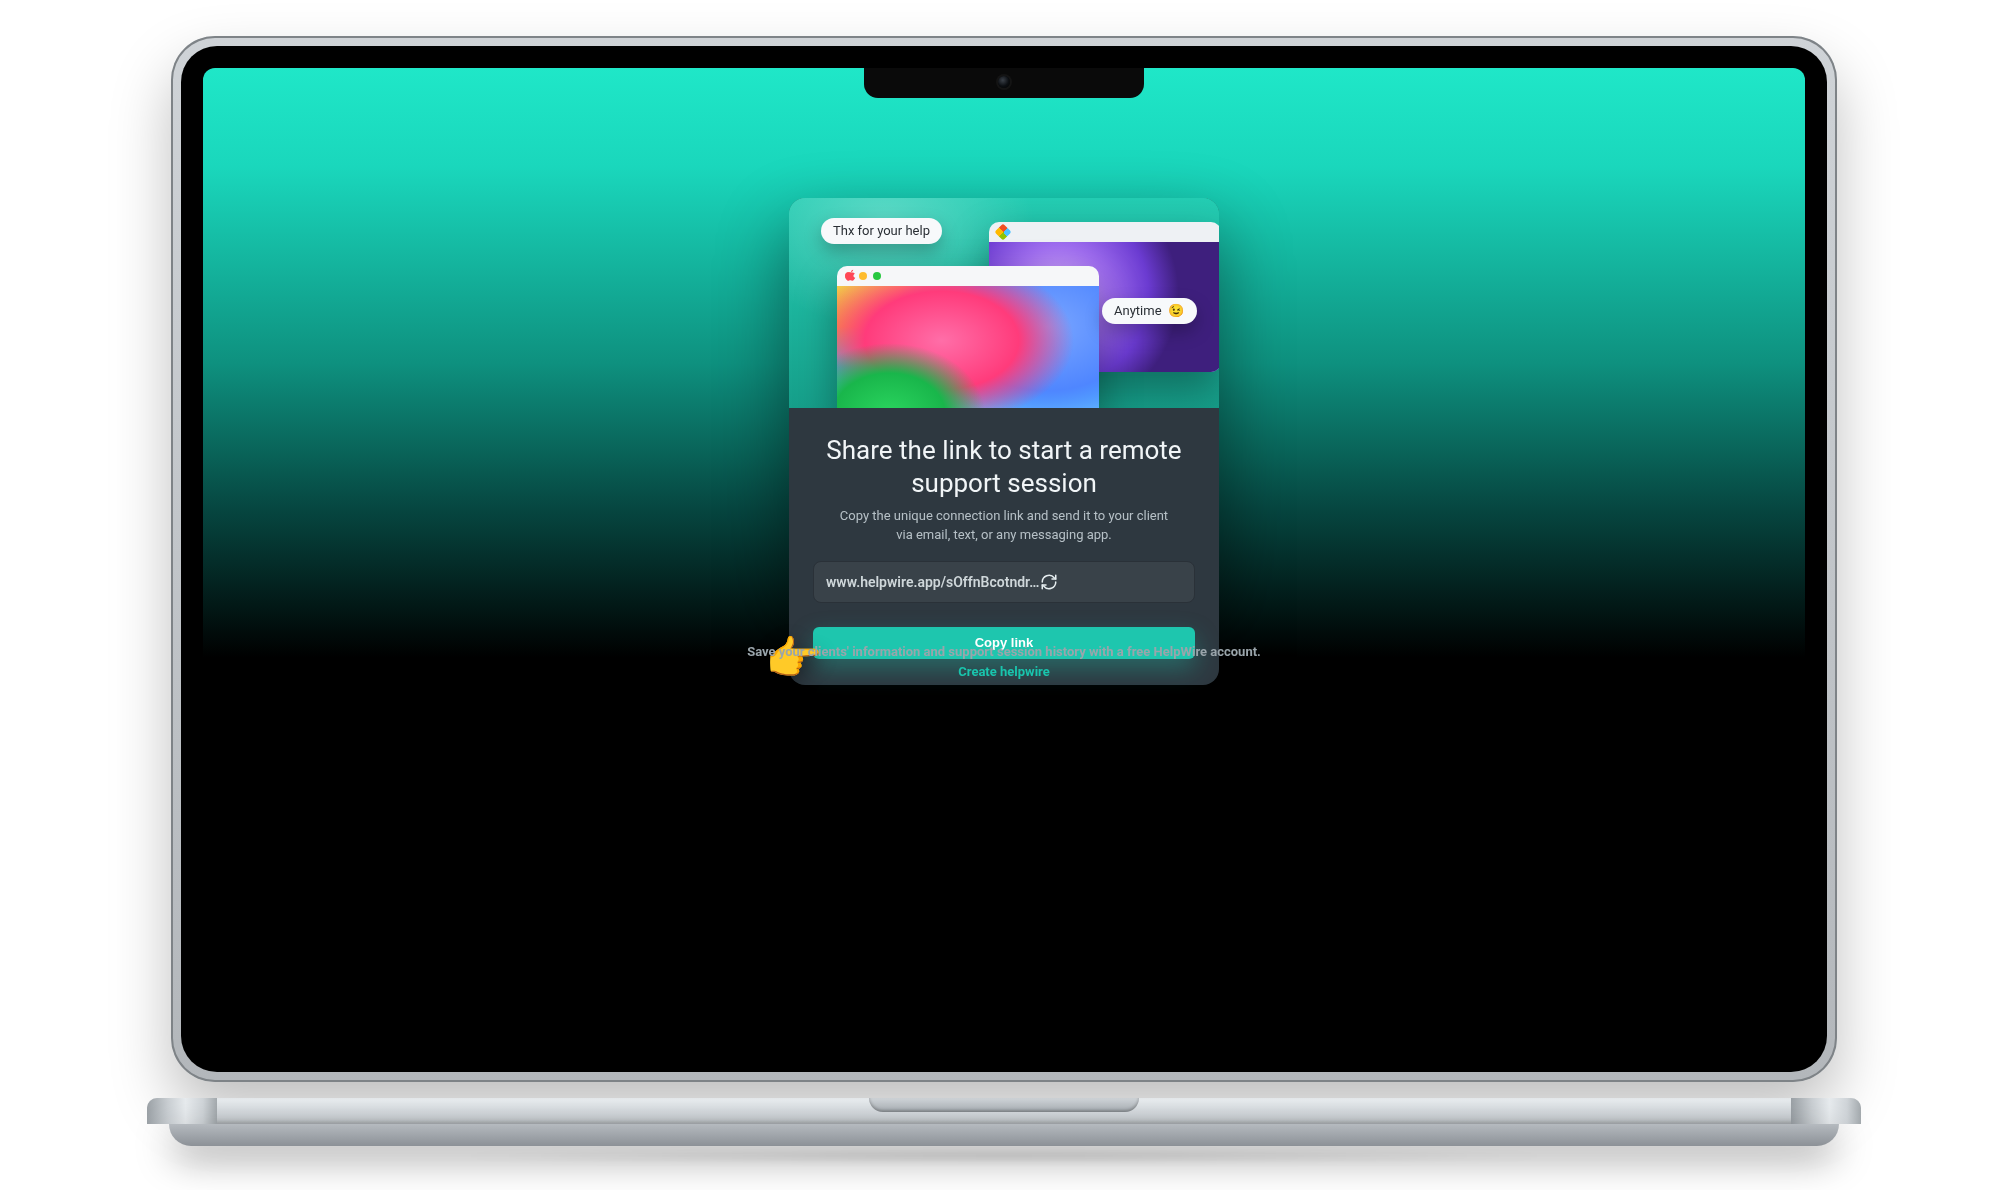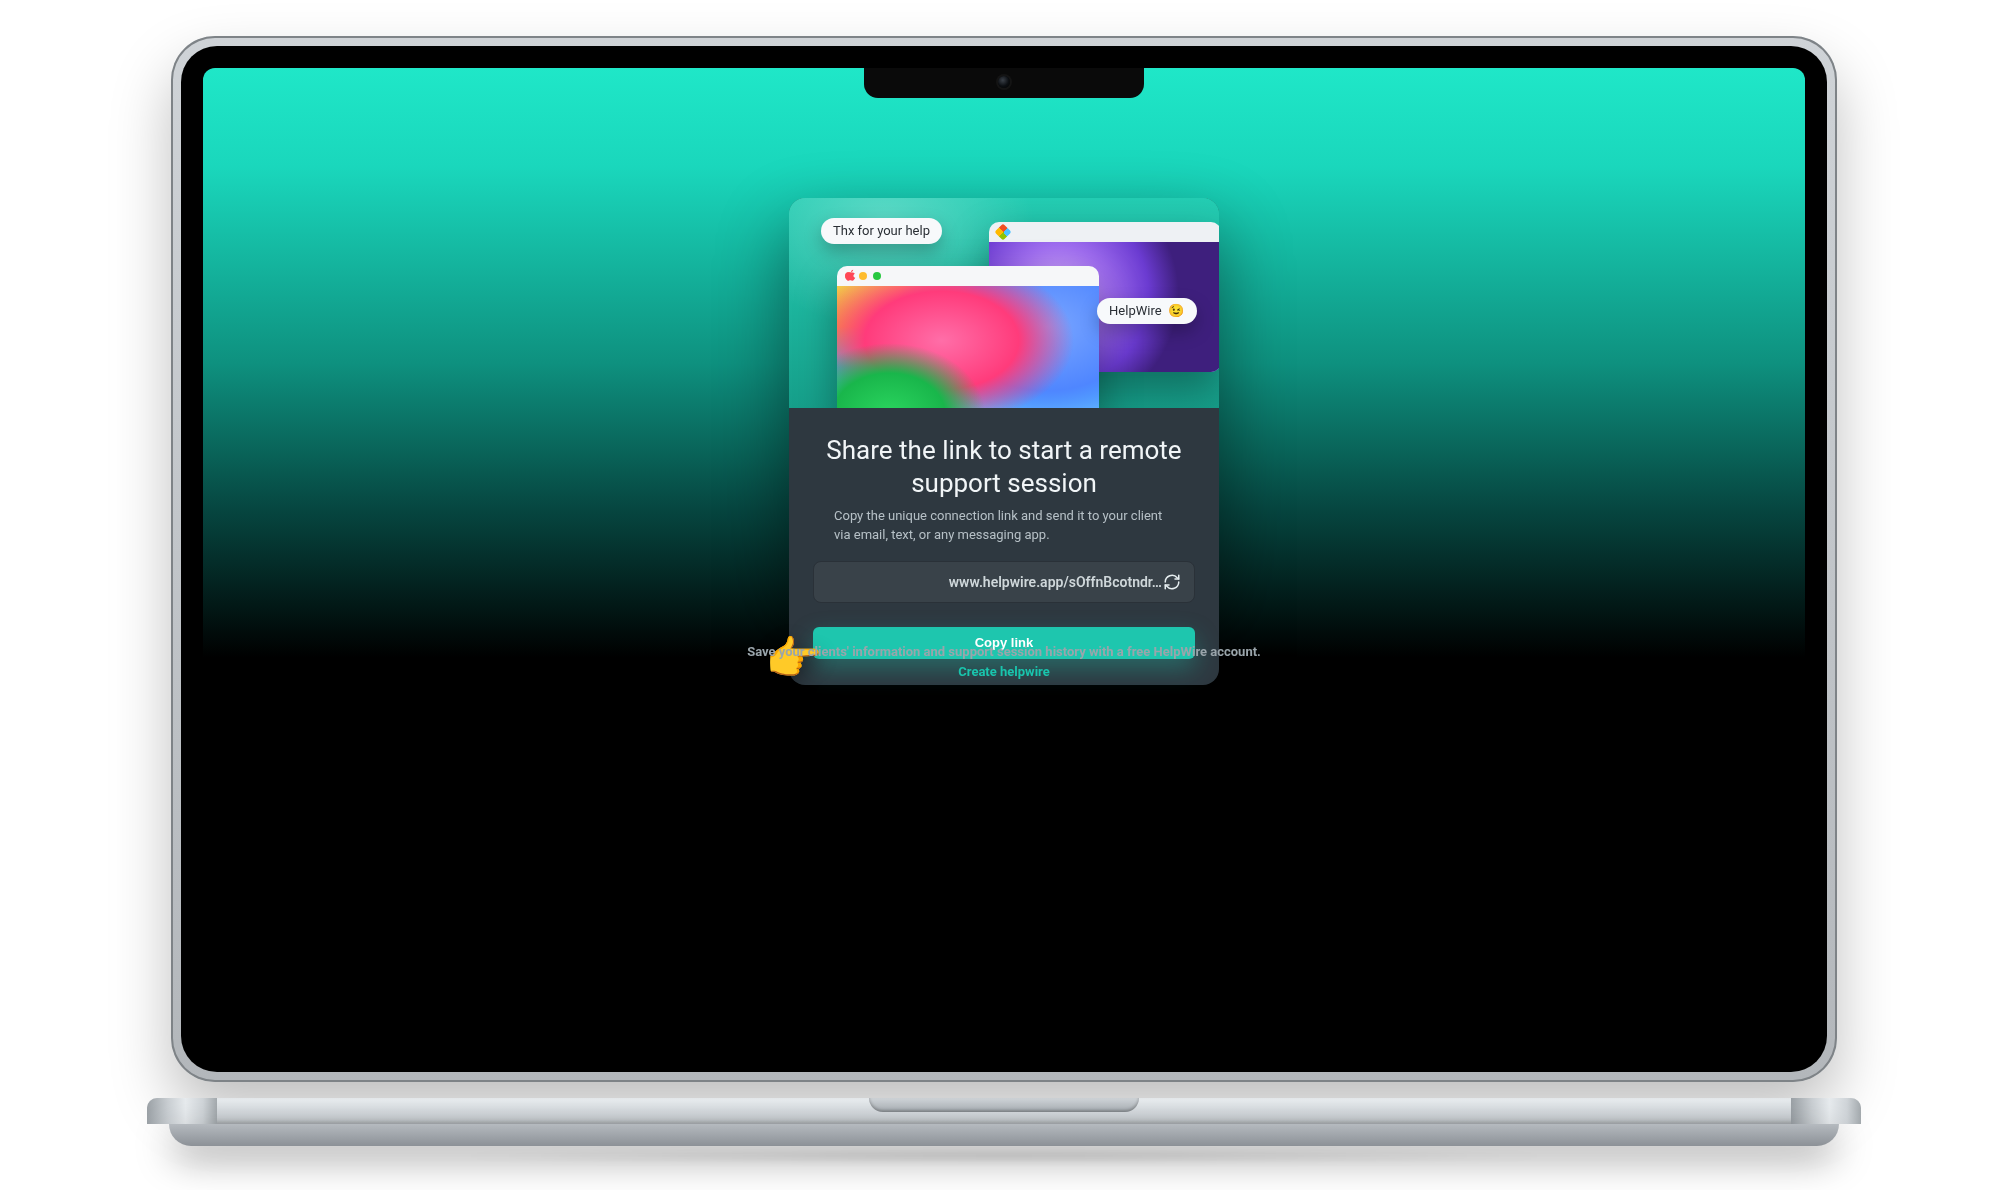--- a/index.html
+++ b/index.html
@@ -43,22 +43,22 @@
   .mini-window.mac .content{height:calc(100% - 20px);background:
     radial-gradient(160px 120px at 20% 95%, #2bd65f 0%, #19b64b 35%, transparent 60%),
     radial-gradient(220px 140px at 40% 40%, #ff6ea8 0%, #ff3b7b 35%, transparent 60%),
     radial-gradient(220px 160px at 80% 30%, #7aa6ff 0%, #4f86ff 40%, transparent 70%),
     linear-gradient(180deg,#f2c84b 0%, #f0a43a 30%, #2bb6ff 60%, #7bd6ff 100%);
   }
   .apple{position:absolute;left:8px;top:3px;width:12px;height:12px;color:#ff4757;}
 
   .card-body{padding:22px 24px 26px;color:#e7eef2;}
   .title{margin:4px 0 8px;text-align:center;font-size:26px;line-height:1.25;font-weight:400;color:#f1f5f7;}
-  .subtitle{margin:0 auto 16px;max-width:340px;font-size:13px;line-height:1.45;color:#b6c0c6;}
-  .url-field{display:flex;align-items:center;justify-content:flex-end;background:#394249;border-radius:8px;padding:10px 12px;border:1px solid #2a3138;}
+  .subtitle{margin:0 auto 16px;max-width:340px;text-align:center;font-size:13px;line-height:1.45;color:#b6c0c6;}
+  .url-field{display:flex;align-items:center;justify-content:flex-start;background:#394249;border-radius:8px;padding:10px 12px;border:1px solid #2a3138;}
   .url-text{color:#cfd7da;font-weight:600;font-size:14px;max-width:310px;overflow:hidden;text-overflow:ellipsis;white-space:nowrap;}
   .refresh{width:20px;height:20px;display:flex;align-items:center;justify-content:center;color:#e6eef0;border-radius:6px;cursor:pointer;}
   .cta-wrap{position:relative;margin-top:24px;}
   .copy-btn{width:100%;height:32px;border:none;border-radius:6px;background:#1ec6ae;color:#ffffff;font-size:13px;font-weight:700;cursor:pointer;box-shadow:0 10px 24px rgba(30,198,174,0.35);} 
   .pointing-hand{position:absolute;left:-48px;top:4px;font-size:46px;filter:drop-shadow(0 6px 10px rgba(0,0,0,0.4));}
 
   .below-card{position:absolute;left:50%;top:574px;transform:translateX(-50%);text-align:center;color:#9aa5ab;font-size:13px;line-height:1.5;font-weight:bold;}
   .below-card a{color:#19c5ad;text-decoration:none;}
 
 </style>
@@ -94,21 +94,21 @@
                   <span class="dot yellow"></span>
                   <span class="dot green"></span>
                   <svg class="apple" viewBox="0 0 24 24" fill="currentColor">
                       <path d="M16.365 1.43c0 1.14-.41 2.19-1.22 3.03-.98 1.02-2.06 1.6-3.23 1.5-.04-1.1.43-2.23 1.25-3.05.84-.84 2.27-1.47 3.2-1.48zM20.5 17.27c-.55 1.25-.82 1.81-1.53 2.92-1 1.55-2.42 3.49-4.18 3.5-1.56.01-1.96-1.02-4.08-1.01-2.12.01-2.56 1.03-4.13 1.01-1.76-.02-3.1-1.77-4.11-3.32C.41 17.24-.47 12.67 1.47 9.6c1.03-1.62 2.86-2.65 4.74-2.68 1.77-.03 3.44 1.19 4.08 1.19.64 0 2.8-1.47 4.73-1.25.81.03 3.08.33 4.54 2.49-3.98 2.18-3.34 7.1.94 7.92z"></path>
                     </svg>
                 </div>
                 <div class="content"></div>
               </div>
 
               <div class="chat-bubble chat-right">
-                <span>HelpWire</span>
+                <span>Anytime</span>
                 <span class="emoji">😉</span>
               </div>
             </div>
 
             <div class="card-body">
               <h2 class="title">Share the link to start a remote support session</h2>
               <p class="subtitle">Copy the unique connection link and send it to your client via email, text, or any messaging app.</p>
 
               <div class="url-field">
                 <span class="url-text">www.helpwire.app/sOffnBcotndr…</span>

